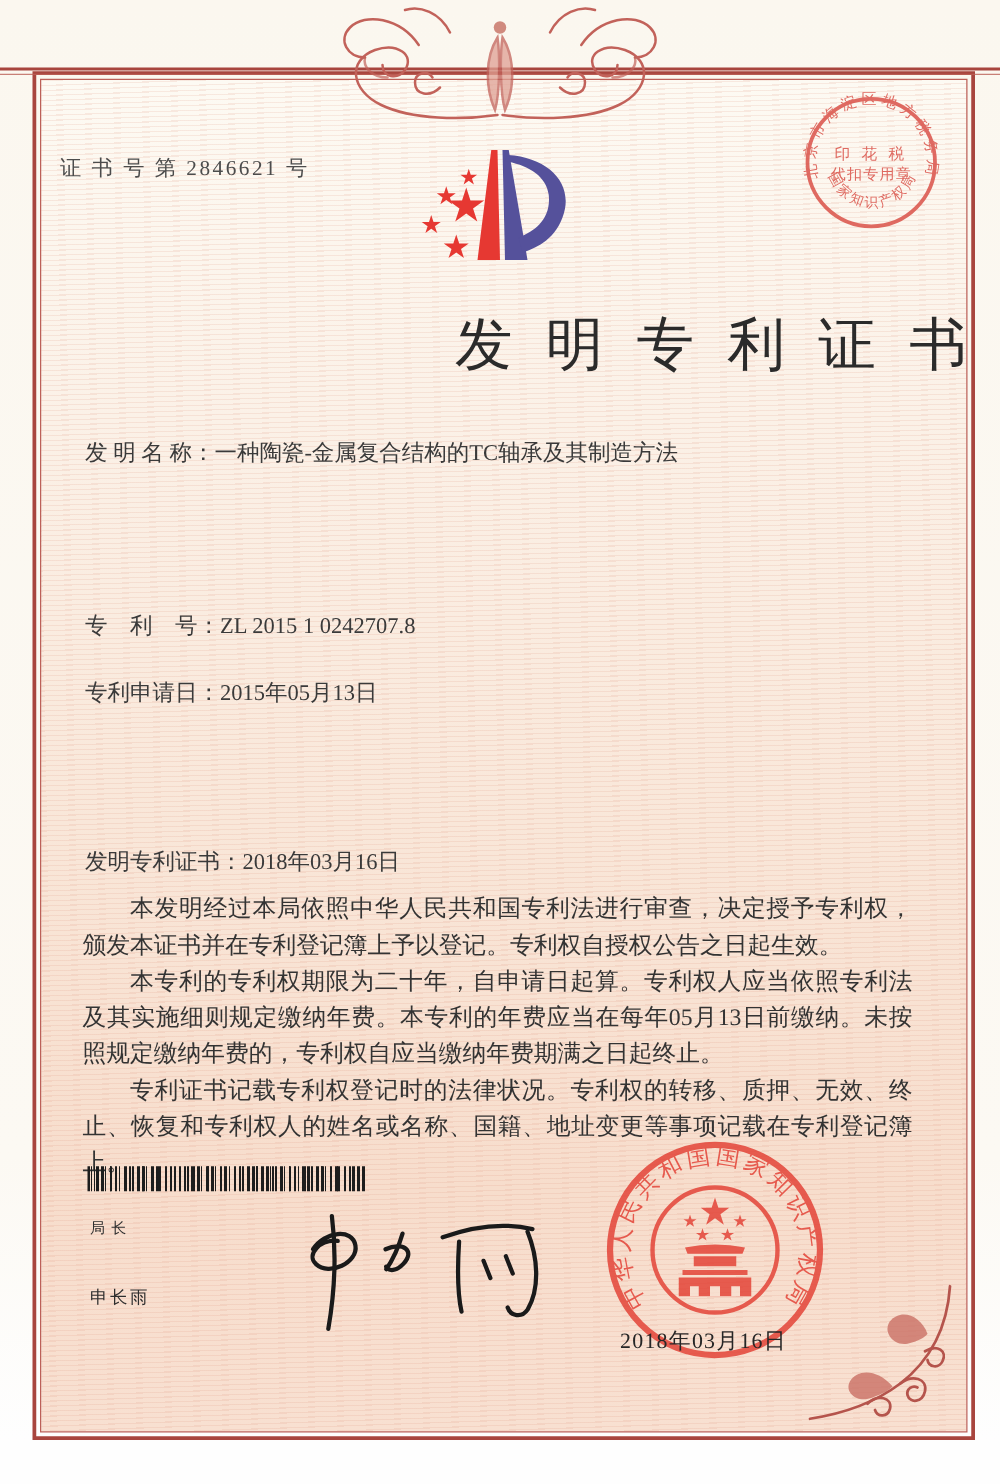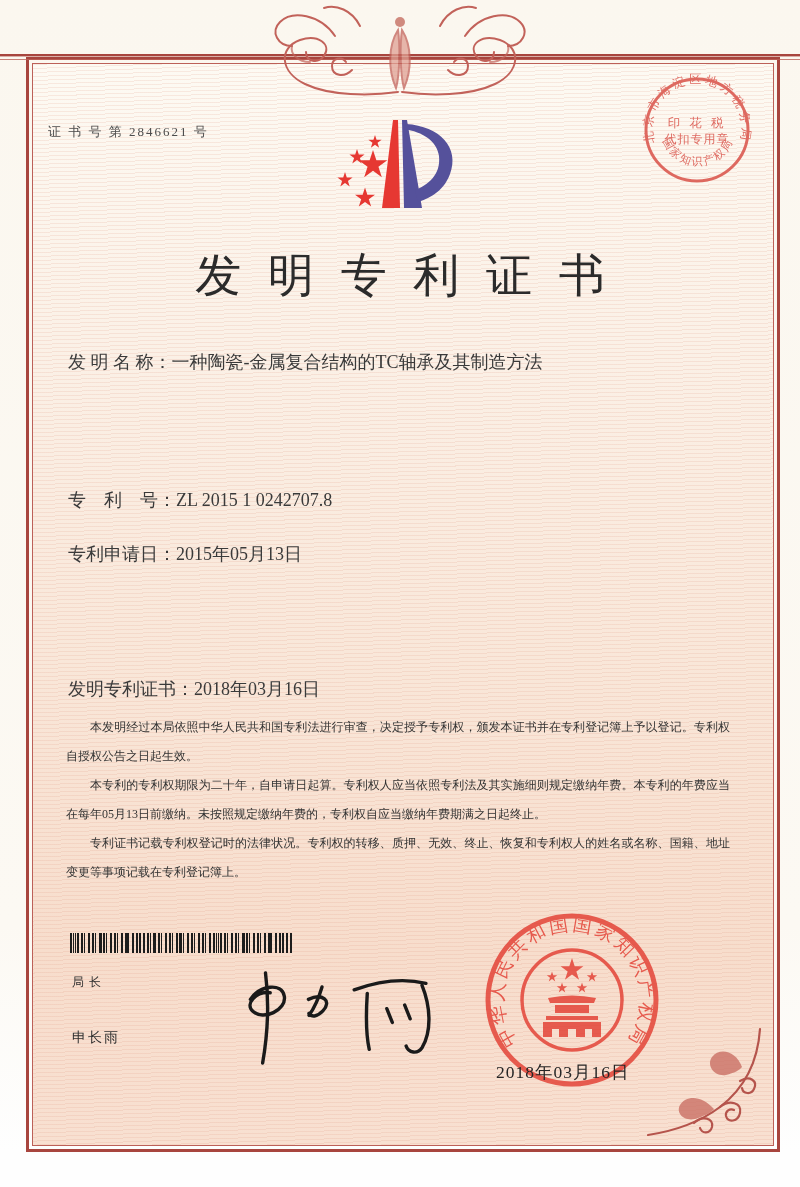--- a/index.html
+++ b/index.html
@@ -17,33 +17,33 @@
     position:absolute;left:26px;top:57px;width:754px;height:1095px;
     border:3px solid #a8453e;box-sizing:border-box;z-index:0;
   }
   .frame-inner{
     position:absolute;inset:3px;border:1px solid #bc6058;
     background:
       repeating-linear-gradient(178deg,rgba(222,146,124,0.17) 0px,rgba(222,146,124,0.17) 1px,rgba(255,255,255,0) 1px,rgba(255,255,255,0) 4px),
       linear-gradient(180deg,#fdfaf3 0%,#fbf1e7 25%,#f9e7d9 55%,#f7ddcc 82%,#f8e0d1 100%);
   }
   
-  .cert-no{position:absolute;left:48px;top:123px;font-size:13px;letter-spacing:2px;color:#4c4c4c;z-index:2;text-align:right;}
+  .cert-no{position:absolute;left:48px;top:123px;font-size:17px;letter-spacing:2px;color:#4c4c4c;z-index:2;text-align:right;}
   .logo{position:absolute;left:328px;top:108px;width:140px;height:116px;z-index:2;}
   .tax-seal{position:absolute;left:640px;top:73px;width:114px;height:114px;z-index:3;}
   .title{
-    position:absolute;left:0;right:0;top:245px;text-align:center;
+    position:absolute;left:0;right:0;top:245px;text-align:right;
     font-size:46px;color:#2b2b2b;letter-spacing:0.58em;text-indent:0.58em;
     font-weight:500;z-index:2;
   }
   .field{position:absolute;left:68px;width:670px;font-size:18px;color:#3a3a3a;z-index:2;white-space:nowrap;}
   .field .lab{display:inline-block;}
   .f0{top:350px}.f1{top:427px}.f2{top:488px}.f3{top:542px}.f4{top:614px}.f5{top:677px}
   .paras{position:absolute;left:66px;top:713px;width:664px;z-index:2;
-    font-size:12px;line-height:29px;color:#333;text-align:justify;}
+    font-size:19px;line-height:29px;color:#333;text-align:justify;}
   .paras p{margin:0;text-indent:2em;}
   .barcode{
     position:absolute;left:70px;top:933px;width:222px;height:20px;z-index:2;
     background:
       repeating-linear-gradient(90deg,#1d1d1d 0 2px,rgba(0,0,0,0) 2px 3px,#1d1d1d 3px 4px,rgba(0,0,0,0) 4px 7px,#1d1d1d 7px 9px,rgba(0,0,0,0) 9px 11px),
       repeating-linear-gradient(90deg,rgba(0,0,0,0) 0 5px,#1d1d1d 5px 6px,rgba(0,0,0,0) 6px 13px);
   }
   .director-title{position:absolute;left:72px;top:974px;font-size:12px;letter-spacing:5px;color:#2e2e2e;z-index:2;font-family:Liberation Mono, monospace;}
   .director-name{position:absolute;left:72px;top:1029px;font-size:14px;letter-spacing:2px;color:#2e2e2e;z-index:2;}
   .signature{position:absolute;left:205px;top:963px;width:230px;height:105px;z-index:4;}

